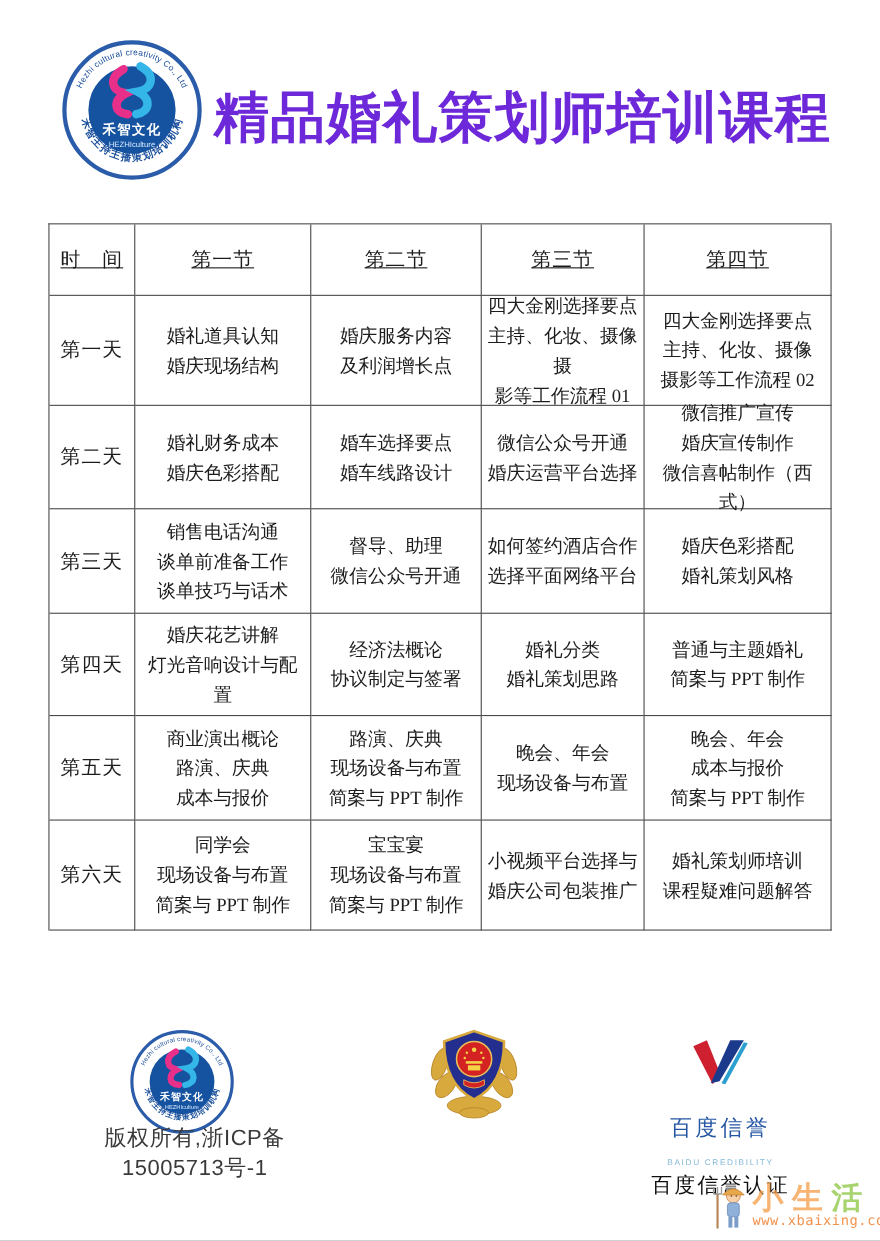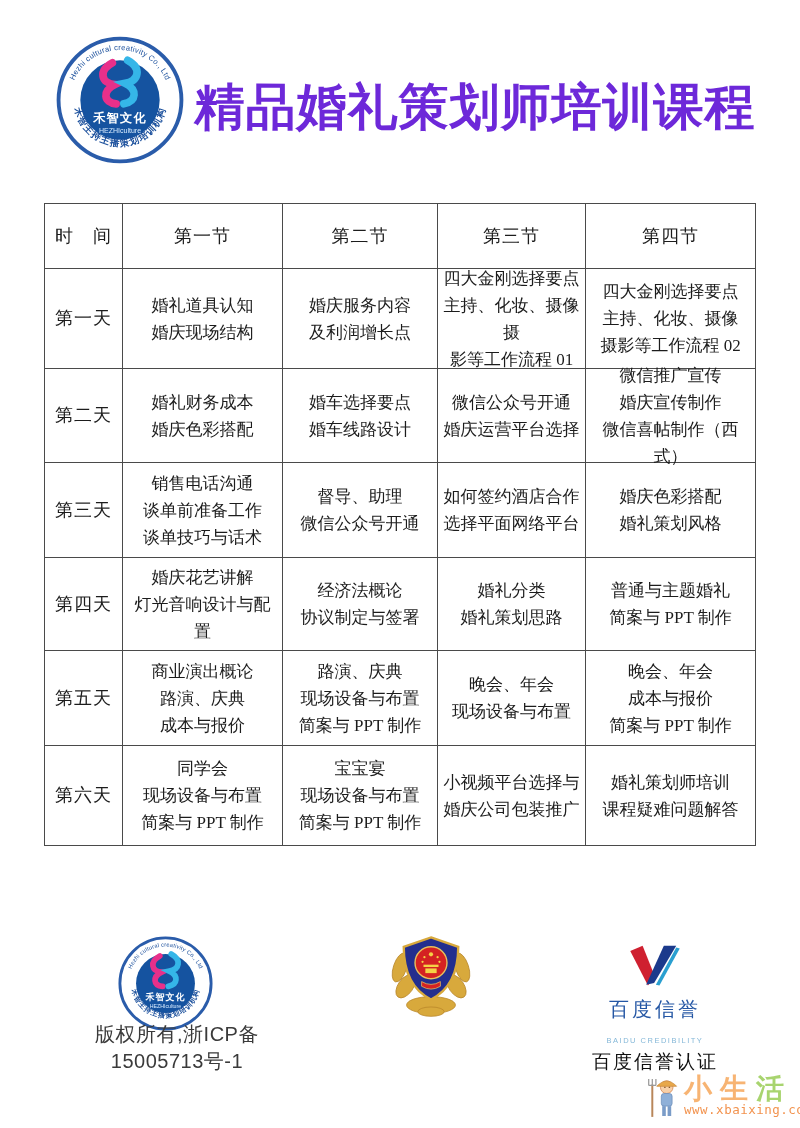--- a/index.html
+++ b/index.html
@@ -22,42 +22,42 @@
     grid-template-rows:65px 100px 94px 95px 93px 95px 100px;
     border-top:1px solid #4a4a4a;border-left:1px solid #4a4a4a;
   }
   .trow{display:contents;}
   .cell{
     border-right:1px solid #4a4a4a;border-bottom:1px solid #4a4a4a;
     display:flex;align-items:center;justify-content:center;
     text-align:center;white-space:pre-line;
     font-size:17px;line-height:27px;color:#1c1c1c;box-sizing:border-box;padding:2px 4px;
   }
-  .cell.head{font-size:18px;letter-spacing:1px;}
+  .cell.head{font-size:18px;letter-spacing:1px;text-decoration:underline;}
   .cell.day{font-size:18px;letter-spacing:1px;}
   
   .logo-footer{position:absolute;left:118px;top:936px;width:95px;height:95px;}
   .copyright{
     position:absolute;left:52px;top:1021px;width:250px;text-align:center;
     font-family:"Liberation Sans","DejaVu Sans",sans-serif;
     font-size:20px;color:#3a3a3a;letter-spacing:0.5px;
   }
   .badge{position:absolute;left:384px;top:931px;width:94px;height:88px;}
   .police-caption{
     position:absolute;left:305px;top:1021px;width:250px;text-align:center;
     font-family:"Liberation Sans","DejaVu Sans",sans-serif;
     font-size:19px;font-weight:bold;color:#000;letter-spacing:0.5px;
   }
   .baidu-block{
     position:absolute;left:585px;top:944px;width:140px;
     display:flex;flex-direction:column;align-items:center;
     font-family:"Liberation Sans","DejaVu Sans",sans-serif;
   }
   .baidu-v{width:56px;height:46px;}
-  .baidu-title{margin-top:6px;font-size:20px;color:#2456a4;letter-spacing:3px;}
+  .baidu-title{margin-top:22px;font-size:20px;color:#2456a4;letter-spacing:3px;}
   .baidu-sub{margin-top:13px;font-size:7.5px;color:#85b8d8;letter-spacing:1.5px;}
   .baidu-caption{margin-top:4px;font-size:19px;color:#101010;letter-spacing:2px;
     font-family:"Liberation Serif","DejaVu Serif",serif;}
   
   .watermark{
     position:absolute;left:646px;top:1074px;display:flex;align-items:flex-start;
     font-family:"DejaVu Sans","Liberation Sans",sans-serif;
   }
   .farmer{width:36px;height:48px;flex:0 0 auto;}
   .wm-text{margin-left:2px;display:flex;flex-direction:column;}

